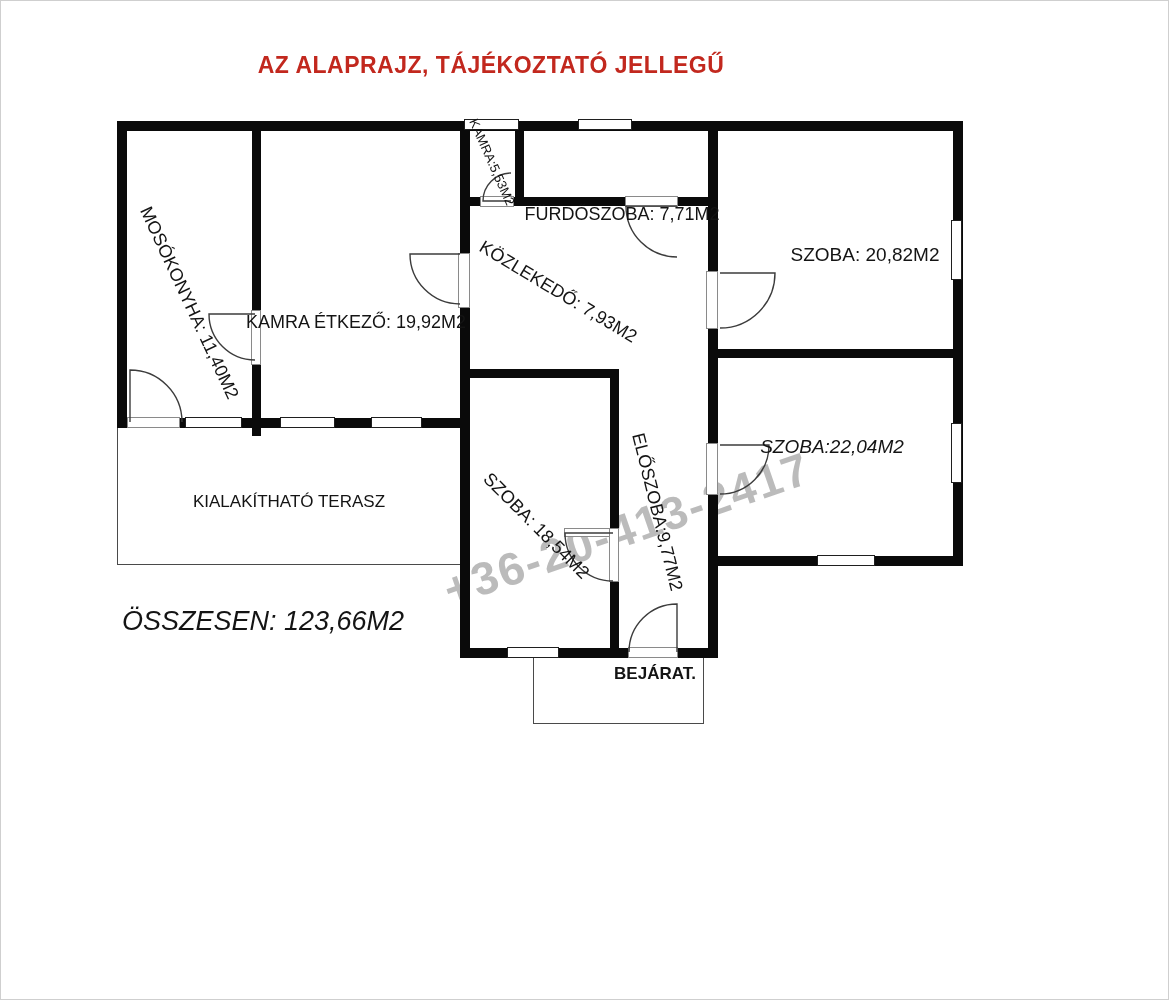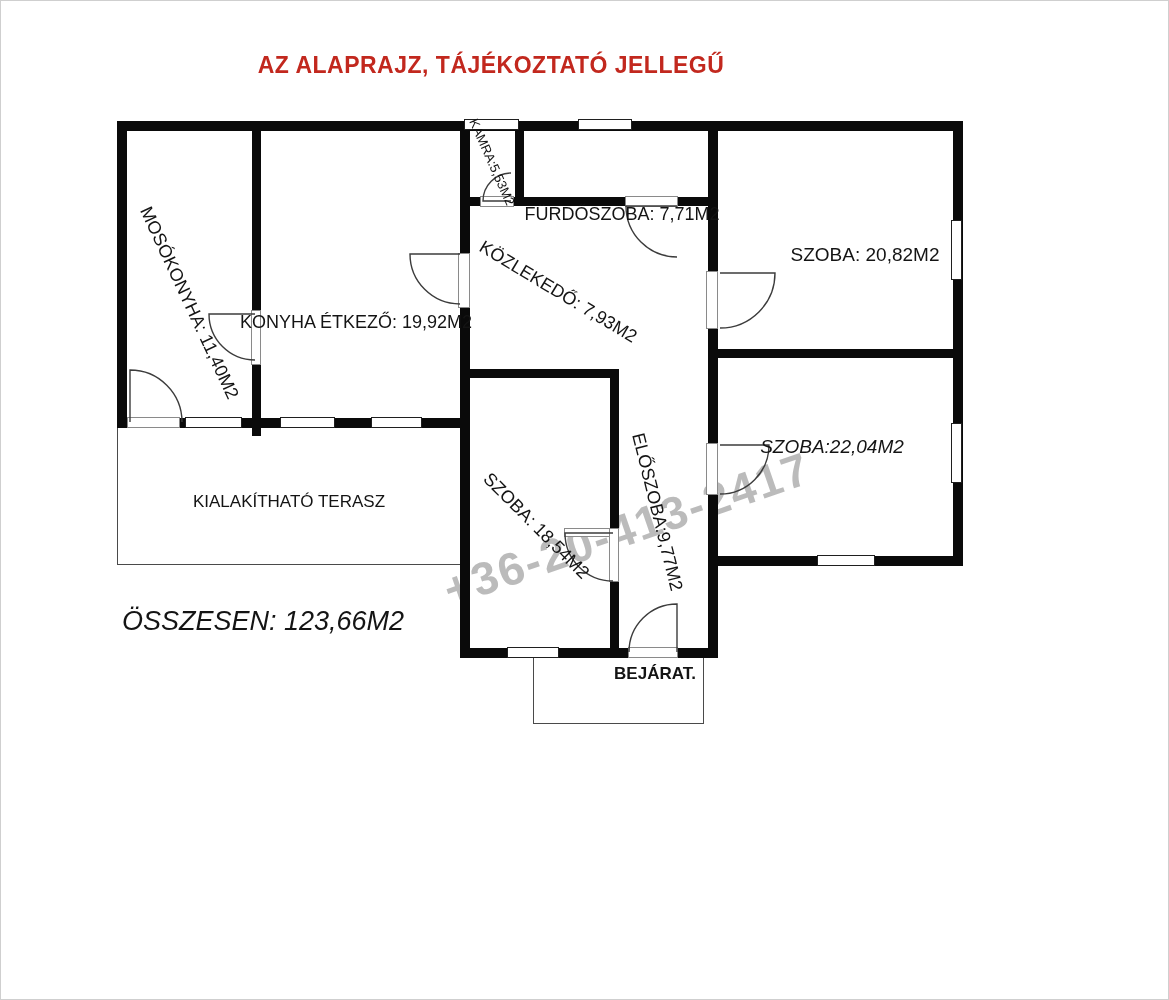--- a/index.html
+++ b/index.html
@@ -84,21 +84,21 @@
     <path d="M459 253 L409 253 A50 50 0 0 0 459 303" fill="none" stroke="#3c3c3c" stroke-width="1.4"></path>
     <path d="M510 200 L482 200 A28 28 0 0 1 510 172" fill="none" stroke="#3c3c3c" stroke-width="1.4"></path>
     <path d="M676 205 L625 205 A51 51 0 0 0 676 256" fill="none" stroke="#3c3c3c" stroke-width="1.4"></path>
     <path d="M719 272 L774 272 A55 55 0 0 1 719 327" fill="none" stroke="#3c3c3c" stroke-width="1.4"></path>
     <path d="M719 444 L768 444 A49 49 0 0 1 719 493" fill="none" stroke="#3c3c3c" stroke-width="1.4"></path>
     <path d="M612 532 L564 532 A48 48 0 0 0 612 580" fill="none" stroke="#3c3c3c" stroke-width="1.4"></path>
     <path d="M676 651 L676 603 A48 48 0 0 0 628 651" fill="none" stroke="#3c3c3c" stroke-width="1.4"></path>
   </svg>
 
   <div class="lbl" style="left:188px;top:302px;--r:65deg;font-size:18px;">MOSÓKONYHA: 11,40M2</div>
-  <div class="lbl" style="left:355px;top:321px;font-size:18px;">KONYHA ÉTKEZŐ: 19,92M2</div>
+  <div class="lbl" style="left:355px;top:321px;font-size:18px;">KAMRA ÉTKEZŐ: 19,92M2</div>
   <div class="lbl" style="left:491px;top:161px;--r:66deg;font-size:13px;">KAMRA:5,53M2</div>
   <div class="lbl" style="left:621px;top:170px;font-size:18px;margin-top:43px;">FÜRDŐSZOBA: 7,71M2</div>
   <div class="lbl" style="left:557px;top:291px;--r:31deg;font-size:18px;">KÖZLEKEDŐ: 7,93M2</div>
   <div class="lbl" style="left:829px;top:254px;font-size:19px;margin-left:35px;">SZOBA: 20,82M2</div>
   <div class="lbl" style="left:831px;top:446px;font-size:19px;font-style:italic;">SZOBA:22,04M2</div>
   <div class="lbl" style="left:535px;top:525px;--r:45deg;font-size:18px;">SZOBA: 18,54M2</div>
   <div class="lbl" style="left:656px;top:511px;--r:76deg;font-size:18px;">ELŐSZOBA:9,77M2</div>
 
   <div class="lbl" style="left:288px;top:501px;font-size:17px;">KIALAKÍTHATÓ TERASZ</div>
   <div class="lbl total" style="left:262px;top:620px;font-size:27px;text-align:right;">ÖSSZESEN: 123,66M2</div>

